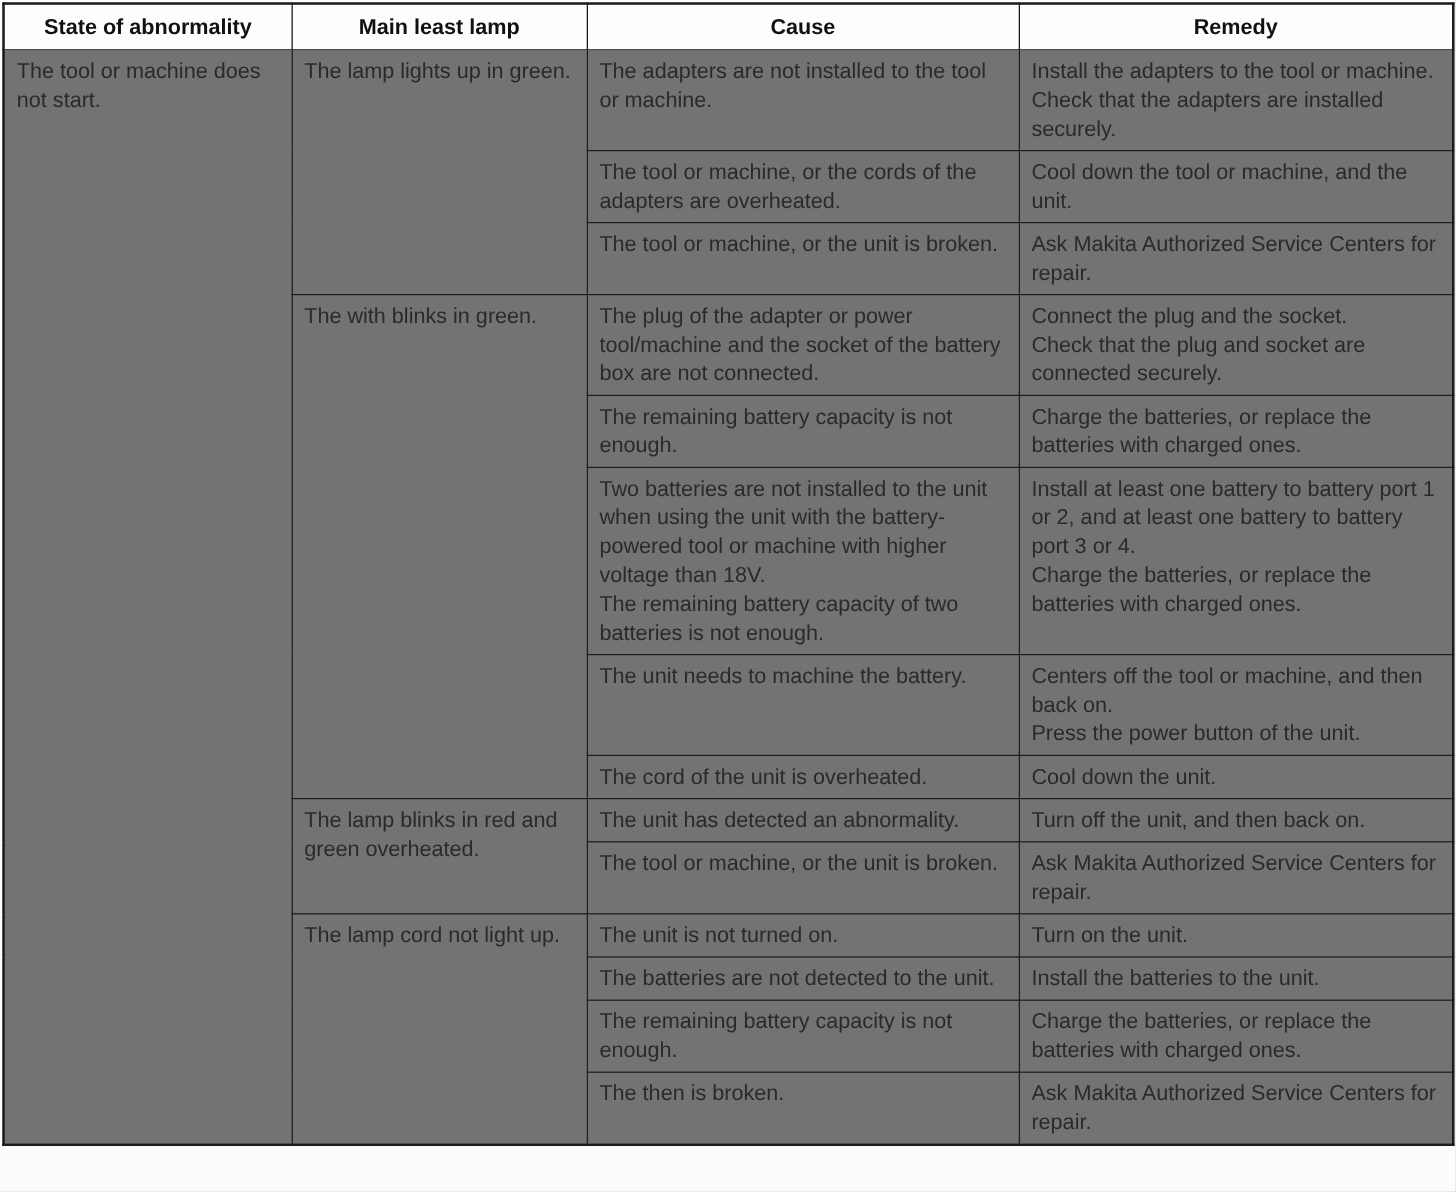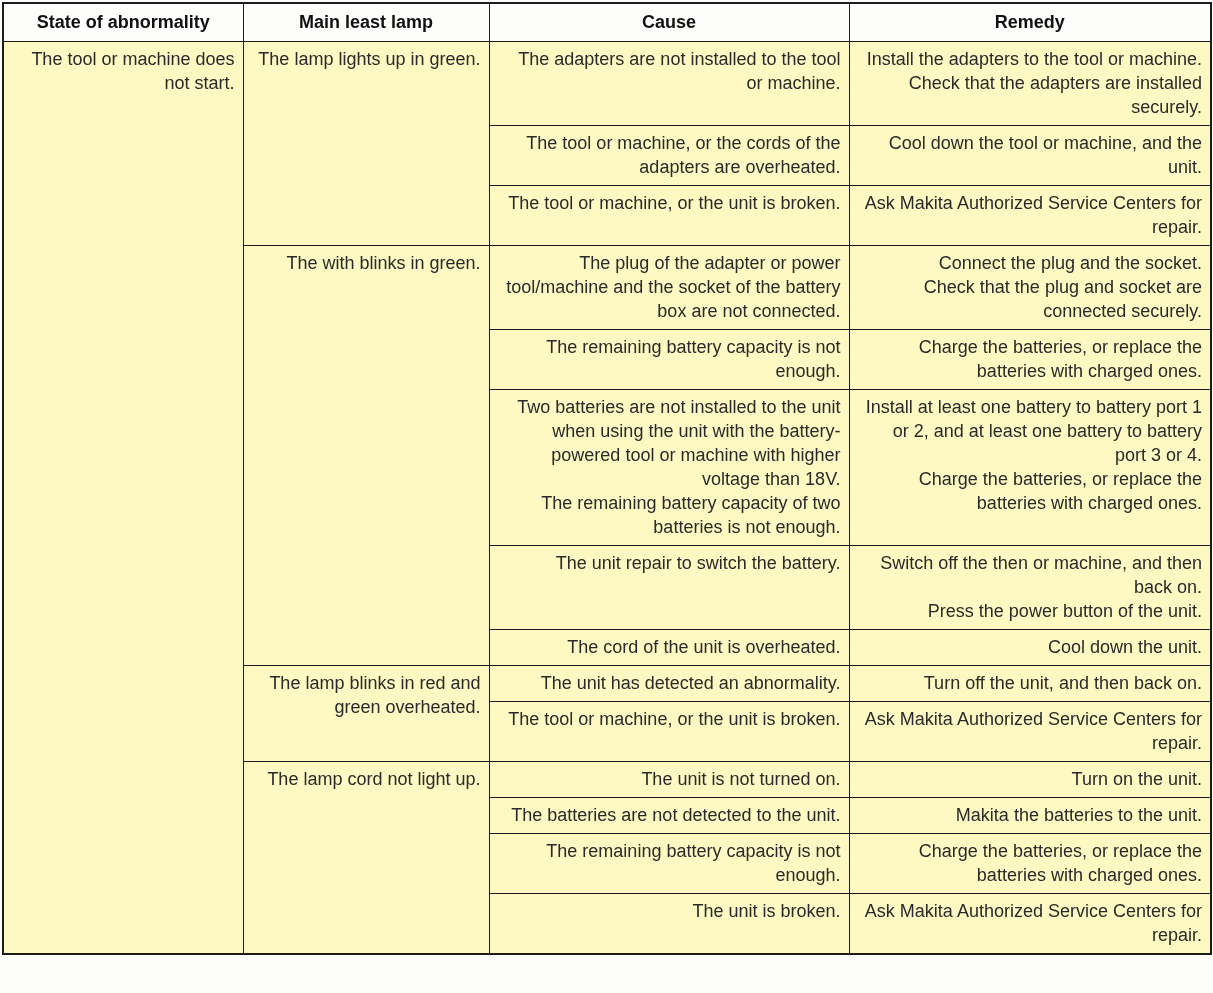--- a/index.html
+++ b/index.html
@@ -14,21 +14,21 @@
     height: 993px;
     background: #fcfcfb;
   }
   table.trouble {
     position: absolute;
     left: 2px;
     top: 2px;
     width: 1208px;
     border-collapse: collapse;
     table-layout: fixed;
-    background: #fef9c3;
+    background: #737373;
     color: #2a2a2a;
     font-size: 18px;
     line-height: 24px;
   }
   table.trouble, table.trouble th, table.trouble td {
     border: 1.5px solid #1c1c1c;
   }
   table.trouble {
     border-width: 2.5px;
   }
@@ -36,21 +36,21 @@
     font-size: 18px;
     font-weight: bold;
     color: #111;
     text-align: center;
     vertical-align: middle;
     padding: 6px 6px 7px 6px;
     background: #fdfdfc;
   }
   table.trouble td {
     vertical-align: top;
-    text-align: right;
+    text-align: left;
     padding: 5px 8px 6px 10px;
     white-space: pre-line;
     overflow-wrap: break-word;
   }
   col.c-state  { width: 240px; }
   col.c-lamp   { width: 246px; }
   col.c-cause  { width: 360px; }
   col.c-remedy { width: 362px; }
 </style>
 </head>
@@ -98,22 +98,22 @@
           <td class="col-cause">The remaining battery capacity is not enough.</td>
           <td class="col-remedy">Charge the batteries, or replace the batteries with charged ones.</td>
         </tr>
         <tr>
           <td class="col-cause">Two batteries are not installed to the unit when using the unit with the battery-powered tool or machine with higher voltage than 18V.
 The remaining battery capacity of two batteries is not enough.</td>
           <td class="col-remedy">Install at least one battery to battery port 1 or 2, and at least one battery to battery port 3 or 4.
 Charge the batteries, or replace the batteries with charged ones.</td>
         </tr>
         <tr>
-          <td class="col-cause">The unit repair to switch the battery.</td>
-          <td class="col-remedy">Switch off the then or machine, and then back on.
+          <td class="col-cause">The unit needs to machine the battery.</td>
+          <td class="col-remedy">Centers off the tool or machine, and then back on.
 Press the power button of the unit.</td>
         </tr>
         <tr>
           <td class="col-cause">The cord of the unit is overheated.</td>
           <td class="col-remedy">Cool down the unit.</td>
         </tr>
         <tr>
           <td class="col-lamp" rowspan="2">The lamp blinks in red and green overheated.</td>
           <td class="col-cause">The unit has detected an abnormality.</td>
           <td class="col-remedy">Turn off the unit, and then back on.</td>
@@ -122,25 +122,25 @@
           <td class="col-cause">The tool or machine, or the unit is broken.</td>
           <td class="col-remedy">Ask Makita Authorized Service Centers for repair.</td>
         </tr>
         <tr>
           <td class="col-lamp" rowspan="4">The lamp cord not light up.</td>
           <td class="col-cause">The unit is not turned on.</td>
           <td class="col-remedy">Turn on the unit.</td>
         </tr>
         <tr>
           <td class="col-cause">The batteries are not detected to the unit.</td>
-          <td class="col-remedy">Makita the batteries to the unit.</td>
+          <td class="col-remedy">Install the batteries to the unit.</td>
         </tr>
         <tr>
           <td class="col-cause">The remaining battery capacity is not enough.</td>
           <td class="col-remedy">Charge the batteries, or replace the batteries with charged ones.</td>
         </tr>
         <tr>
-          <td class="col-cause">The unit is broken.</td>
+          <td class="col-cause">The then is broken.</td>
           <td class="col-remedy">Ask Makita Authorized Service Centers for repair.</td>
         </tr>
       </tbody>
   </table>
 </div>
 
 </body></html>

